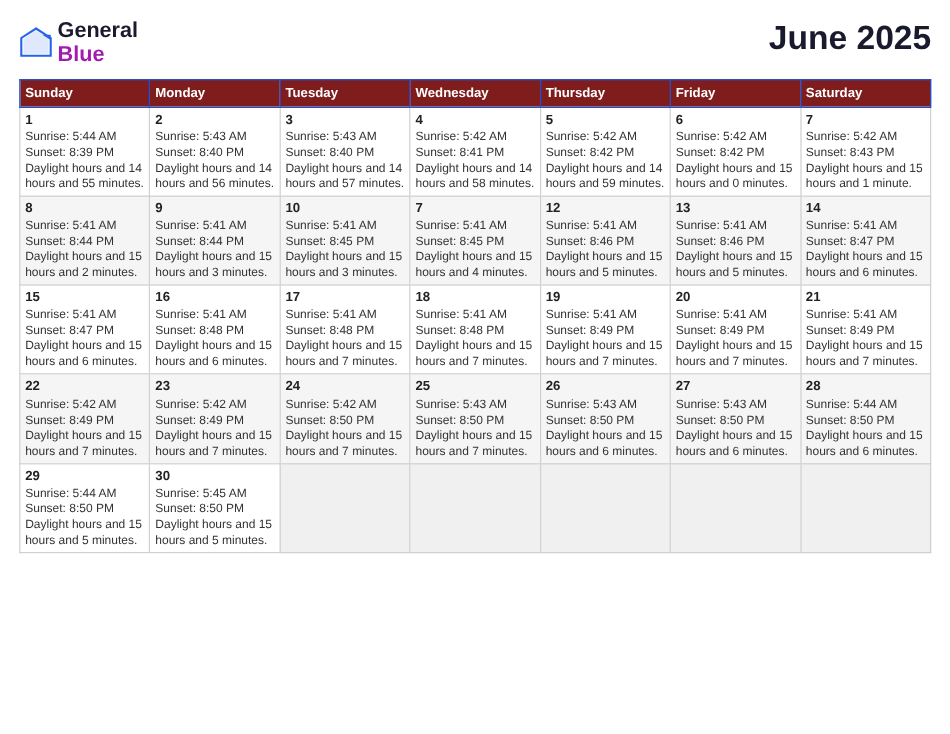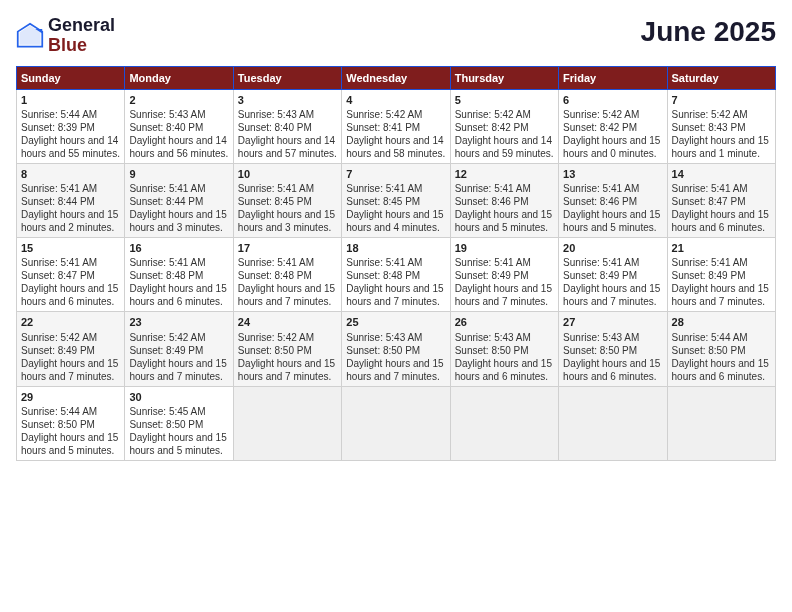--- a/index.html
+++ b/index.html
@@ -34,21 +34,21 @@
       line-height: 1.1;
     }
     .logo-general {
       font-size: 18px;
       font-weight: bold;
       color: #1a1a2e;
     }
     .logo-blue {
       font-size: 18px;
       font-weight: bold;
-      color: #7f1d1d;
+      color: #a21caf;
     }
     .logo-icon {
       width: 28px;
       height: 28px;
     }
     .title-block {
       text-align: left;
     }
     .month-year {
       font-size: 28px;

